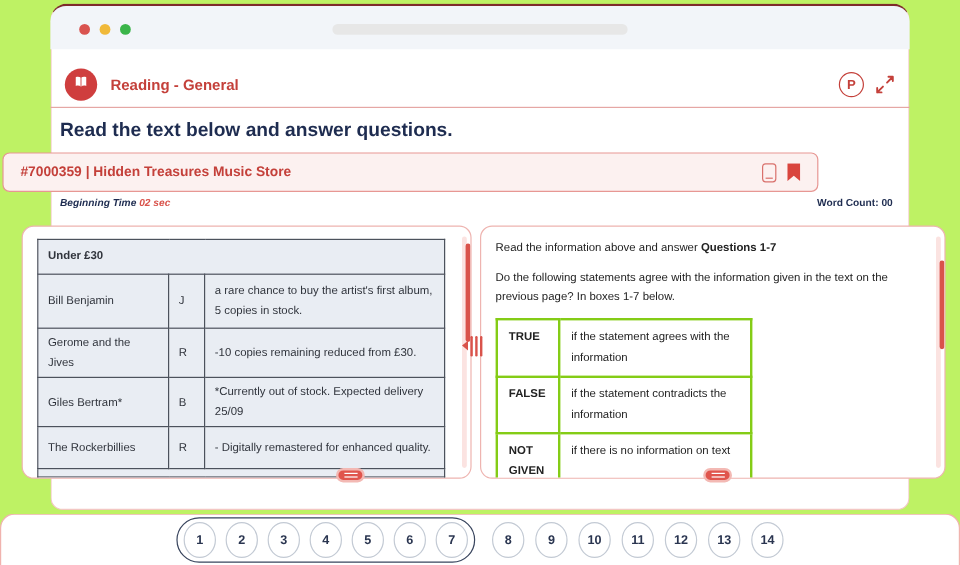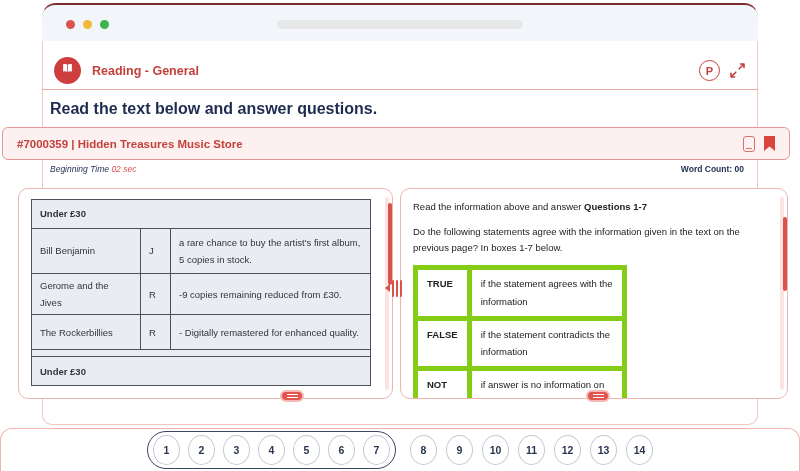--- a/index.html
+++ b/index.html
@@ -1,18 +1,18 @@
 <!DOCTYPE html>
 <html><head>
 <meta charset="utf-8">
 <style>
   * { margin:0; padding:0; box-sizing:border-box; }
   html,body { width:800px; height:471px; background:#000; overflow:hidden;
               font-family:"Liberation Sans", sans-serif; }
-  .stage { position:relative; width:800px; height:471px; background:#ffffff; }
+  .stage { position:relative; width:800px; height:471px; background:#bef264; }
 
   
   .window { position:absolute; left:42px; top:3px; width:716px; height:422px;
             background:#fff; border:1px solid #f2c7c3; border-top:3px solid #7e2b2b;
             border-radius:14px 14px 10px 10px; }
   .titlebar { position:absolute; left:42px; top:5px; width:716px; height:36px;
               background:#f2f5f9; border-radius:13px 13px 0 0; }
   .dot { position:absolute; top:15px; width:9px; height:9px; border-radius:50%; }
   .dot.r { left:24px;  background:#d9534f; }
   .dot.y { left:41px;  background:#f0b93a; }
@@ -30,35 +30,35 @@
              border:1.6px solid #c4403a; border-radius:50%; color:#c4403a;
              font-size:11px; font-weight:bold; display:flex; align-items:center;
              justify-content:center; }
   .fs-icon { position:absolute; left:729px; top:62px; width:17px; height:17px; }
   .header-divider { position:absolute; left:42px; top:89px; width:716px;
                     border-top:1px solid #e5a7a4; }
   .instruction { position:absolute; left:50px; top:100px; font-size:16px;
                  font-weight:bold; color:#1e2c50; }
 
   
-  .banner { position:absolute; left:2px; top:127px; width:788px; height:33px;
+  .banner { position:absolute; left:2px; top:127px; width:680px; height:33px;
             background:#fcf1f0; border:1.5px solid #e79793; border-radius:6px;
             display:flex; align-items:center; padding:0 14px; z-index:5; }
   .banner-title { font-size:11.5px; font-weight:bold; color:#c4403a; }
   .banner-icons { margin-left:auto; display:flex; align-items:center; gap:9px; }
   .device-icon { width:12px; height:16px; border:1.6px solid #d9716c;
                  border-radius:3px; position:relative; }
   .device-icon::after { content:""; position:absolute; left:2px; right:2px;
                  bottom:1.5px; height:1.5px; background:#d9716c; }
   .bookmark-icon { width:11px; height:15px; background:#d9453e;
                  clip-path:polygon(0 0,100% 0,100% 100%,50% 70%,0 100%); }
 
   
   .meta-left { position:absolute; left:50px; top:164px; font-size:8.5px;
-               font-weight:normal; font-style:italic; color:#1e2c50; }
+               font-weight:bold; font-style:italic; color:#1e2c50; }
   .meta-left .val { color:#d9534b; }
   .meta-right { position:absolute; right:56px; top:164px; font-size:8.5px;
                 font-weight:bold; color:#1e2c50;text-align:right; }
 
   
   .panel { position:absolute; top:188px; height:211px; background:#fff;
            border:1.5px solid #eeb4b0; border-radius:10px; overflow:hidden; z-index:4; }
   .panel.left  { left:18px;  width:375px; }
   .panel.right { left:400px; width:388px; }
 
@@ -77,21 +77,21 @@
                   background:#fbe3e1; border-radius:2px; }
   .scroll-thumb { position:absolute; right:0; width:4px; background:#d9534b;
                   border-radius:2px; }
   .panel.left  .scroll-thumb { top:14px; height:82px; }
   .panel.right .scroll-thumb { top:28px; height:74px; }
 
   .qcontent { position:absolute; left:12px; top:10px; width:362px;
               font-size:9.5px; color:#222; }
   .qcontent p { line-height:1.7; margin-bottom:9px; }
   table.tf { border-collapse:collapse; font-size:9.5px; color:#222; width:214px; }
-  table.tf td { border:5px solid #84cc16; background:#fff; padding:5px 9px;
+  table.tf td { border:2px solid #84cc16; background:#fff; padding:5px 9px;
                 vertical-align:top; line-height:1.85; }
   table.tf td.lbl { width:52px; font-weight:bold; }
   tr.tf1 td { height:47px; } tr.tf2 td { height:47px; } tr.tf3 td { height:56px; }
 
   
   .vgrip { position:absolute; left:385px; top:275px; width:18px; height:26px;
            display:flex; align-items:center; z-index:6; }
   .vgrip .tri { width:0; height:0; border-top:4px solid transparent;
            border-bottom:4px solid transparent; border-right:5px solid #d9534b; }
   .vgrip .bar { width:2px; height:17px; background:#d9534b; margin-left:2px;
@@ -177,21 +177,26 @@
         <td class="sec" colspan="3">Under £30</td>
       </tr>
       <tr class="r2">
         <td class="name">Bill Benjamin</td>
         <td class="code">J</td>
         <td class="desc">a rare chance to buy the artist's first album, 5 copies in stock.</td>
       </tr>
       <tr class="r3">
         <td class="name">Gerome and the Jives</td>
         <td class="code">R</td>
-        <td class="desc">-9 copies remaining reduced from £30.</td>
+        <td class="desc">-10 copies remaining reduced from £30.</td>
+      </tr>
+      <tr class="r4">
+        <td class="name">Giles Bertram*</td>
+        <td class="code">B</td>
+        <td class="desc">*Currently out of stock. Expected delivery 25/09</td>
       </tr>
       <tr class="r5">
         <td class="name">The Rockerbillies</td>
         <td class="code">R</td>
         <td class="desc">- Digitally remastered for enhanced quality.</td>
       </tr>
       <tr class="rthin">
             <td colspan="3"></td>
           </tr>
       <tr class="r7">
@@ -219,21 +224,21 @@
             <tr class="tf1">
           <td class="lbl">TRUE</td>
           <td>if the statement agrees with the information</td>
         </tr>
         <tr class="tf2">
           <td class="lbl">FALSE</td>
           <td>if the statement contradicts the information</td>
         </tr>
         <tr class="tf3">
           <td class="lbl">NOT GIVEN</td>
-          <td>if answer is no information on this</td>
+          <td>if there is no information on text</td>
         </tr>
       </tbody>
         </table>
     </div>
     <div class="scroll-track"></div>
     <div class="scroll-thumb"></div>
   </div>
 
   <div class="hhandle lh">
       <i></i>

